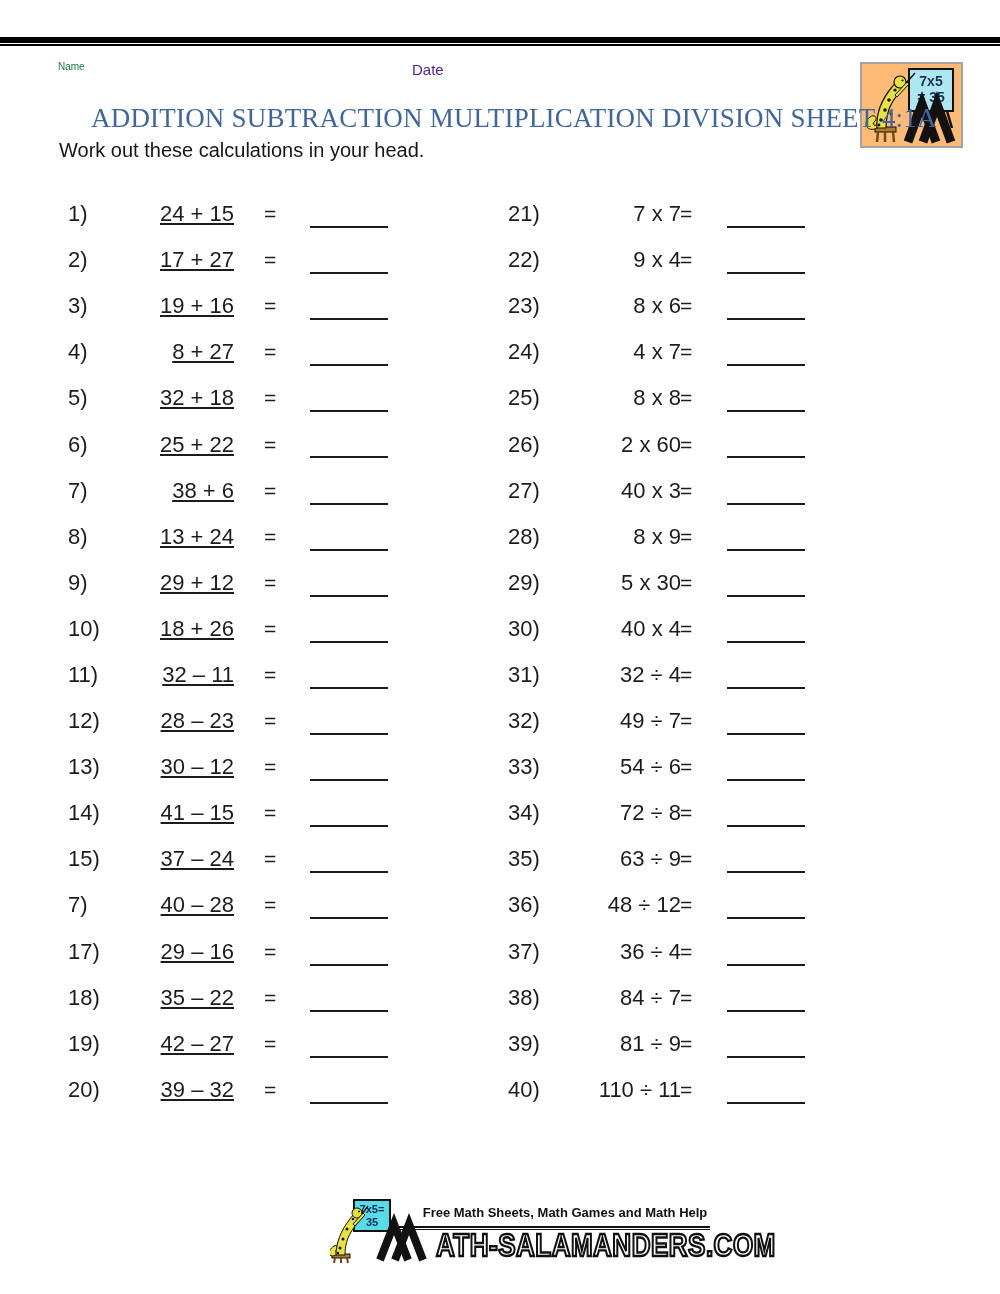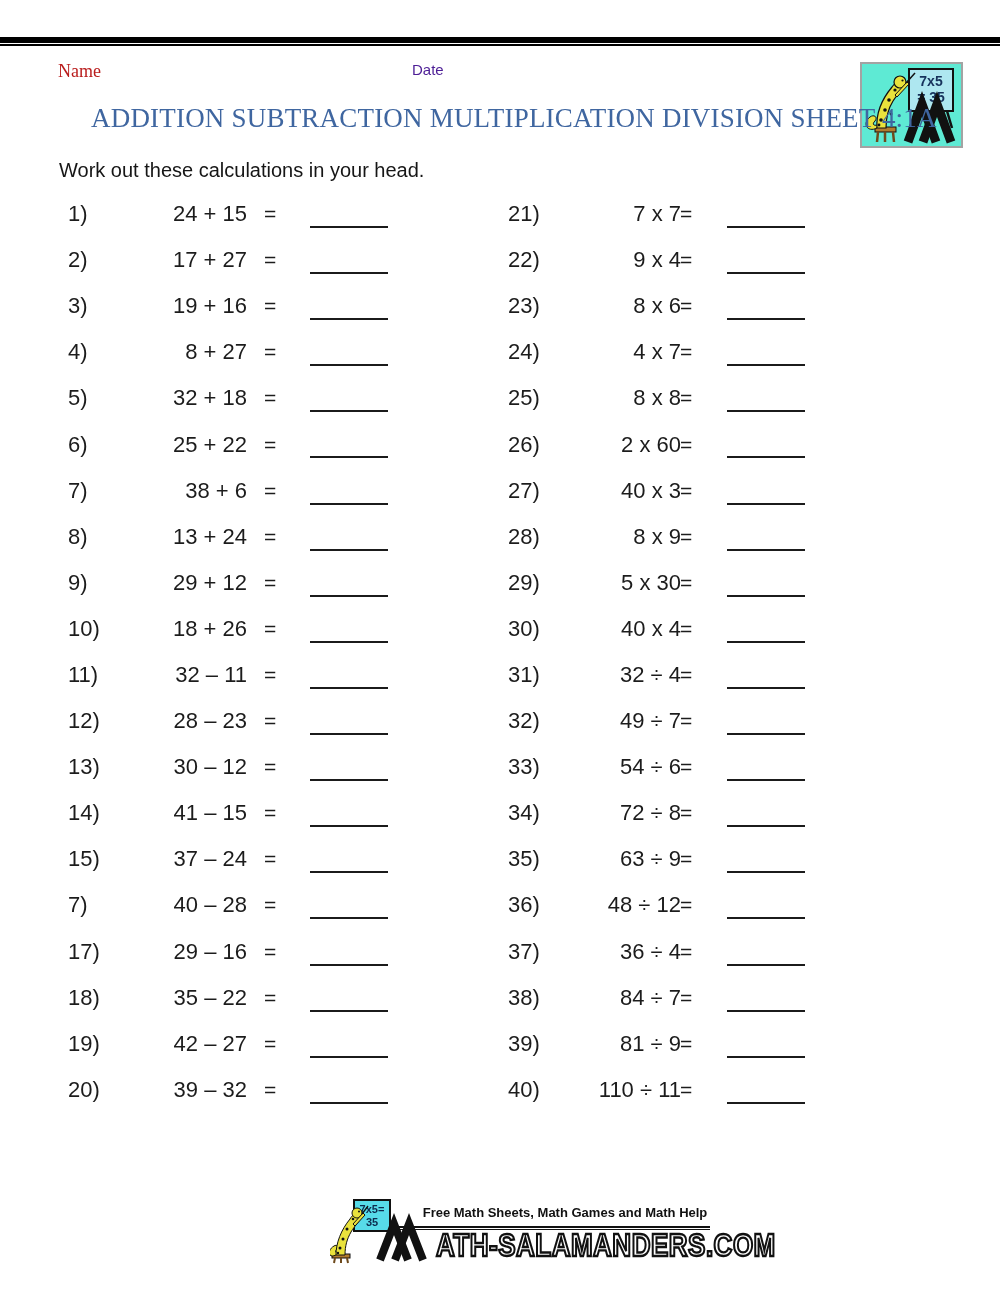--- a/index.html
+++ b/index.html
@@ -5,54 +5,54 @@
   * { margin:0; padding:0; box-sizing:border-box; }
   html,body { background:#ffffff; }
   body {
     width:1000px; height:1294px; position:relative; overflow:hidden;
     font-family:"Liberation Sans", sans-serif; color:#1c1c1c;
   }
   .topbar {
     position:absolute; top:37px; left:0; width:1000px; height:9px;
     background:linear-gradient(to bottom,#000 0,#000 6px,#fff 6px,#fff 7px,#000 7px,#000 9px);
   }
-  .name-label { position:absolute; left:58px;  top:61px; font-size:18px; color:#b91c1c;font-family:Liberation Serif, serif; }
+  .name-label { position:absolute; left:58px;  top:61px; font-size:10px; color:#15803d; }
   .date-label { position:absolute; left:412px; top:61px; font-size:15px; color:#4c1d95; }
 
   .logo-box {
     position:absolute; left:860px; top:62px; width:103px; height:86px;
-    border:2px solid #a3a3a3; background:#5eead4;text-align:center;
+    border:2px solid #a3a3a3; background:#fdba74;text-align:center;
   }
   .board-text { font-family:"Liberation Sans",sans-serif; font-weight:bold; }
 
   .title {
     position:absolute; left:59px; top:103px; white-space:nowrap;
     font-family:"Liberation Serif", serif; font-weight:normal;
     font-size:27px; color:#3f66a0; letter-spacing:0.2px;margin-left:32px;
   }
   .instruction {
-    position:absolute; left:59px; top:139px; font-size:20px; color:#161616;margin-top:20px;
+    position:absolute; left:59px; top:139px; font-size:20px; color:#161616;
   }
 
   .col { position:absolute; top:191px; width:500px; }
   .col-left  { left:0; }
   .col-right { left:500px; }
   .prob-row { position:relative; height:46.1px; }
   .num, .expr, .eq {
     position:absolute; top:50%; transform:translateY(-50%);
     font-size:22px; white-space:nowrap; color:#1c1c1c;
   }
   .expr { text-align:right; }
   .eq { font-size:21px; }
   .blank {
     position:absolute; top:35px; height:0; width:78px;
     border-bottom:2px solid #1b1b1b;
   }
   .col-left  .num  { left:68px; }
-  .col-left  .expr { left:115px; width:132px; }
+  .col-left  .expr { left:102px; width:132px;text-decoration:underline; }
   .col-left  .eq   { left:264px; }
   .col-left  .blank{ left:310px; }
   .col-right .num  { left:8px; }
   .col-right .expr { left:36px; width:145px; }
   .col-right .eq   { left:180px; }
   .col-right .blank{ left:227px; }
 
   .footer-logo { position:absolute; left:330px; top:1198px; }
   .tagline {
     position:absolute; left:420px; top:1205px; width:290px;

